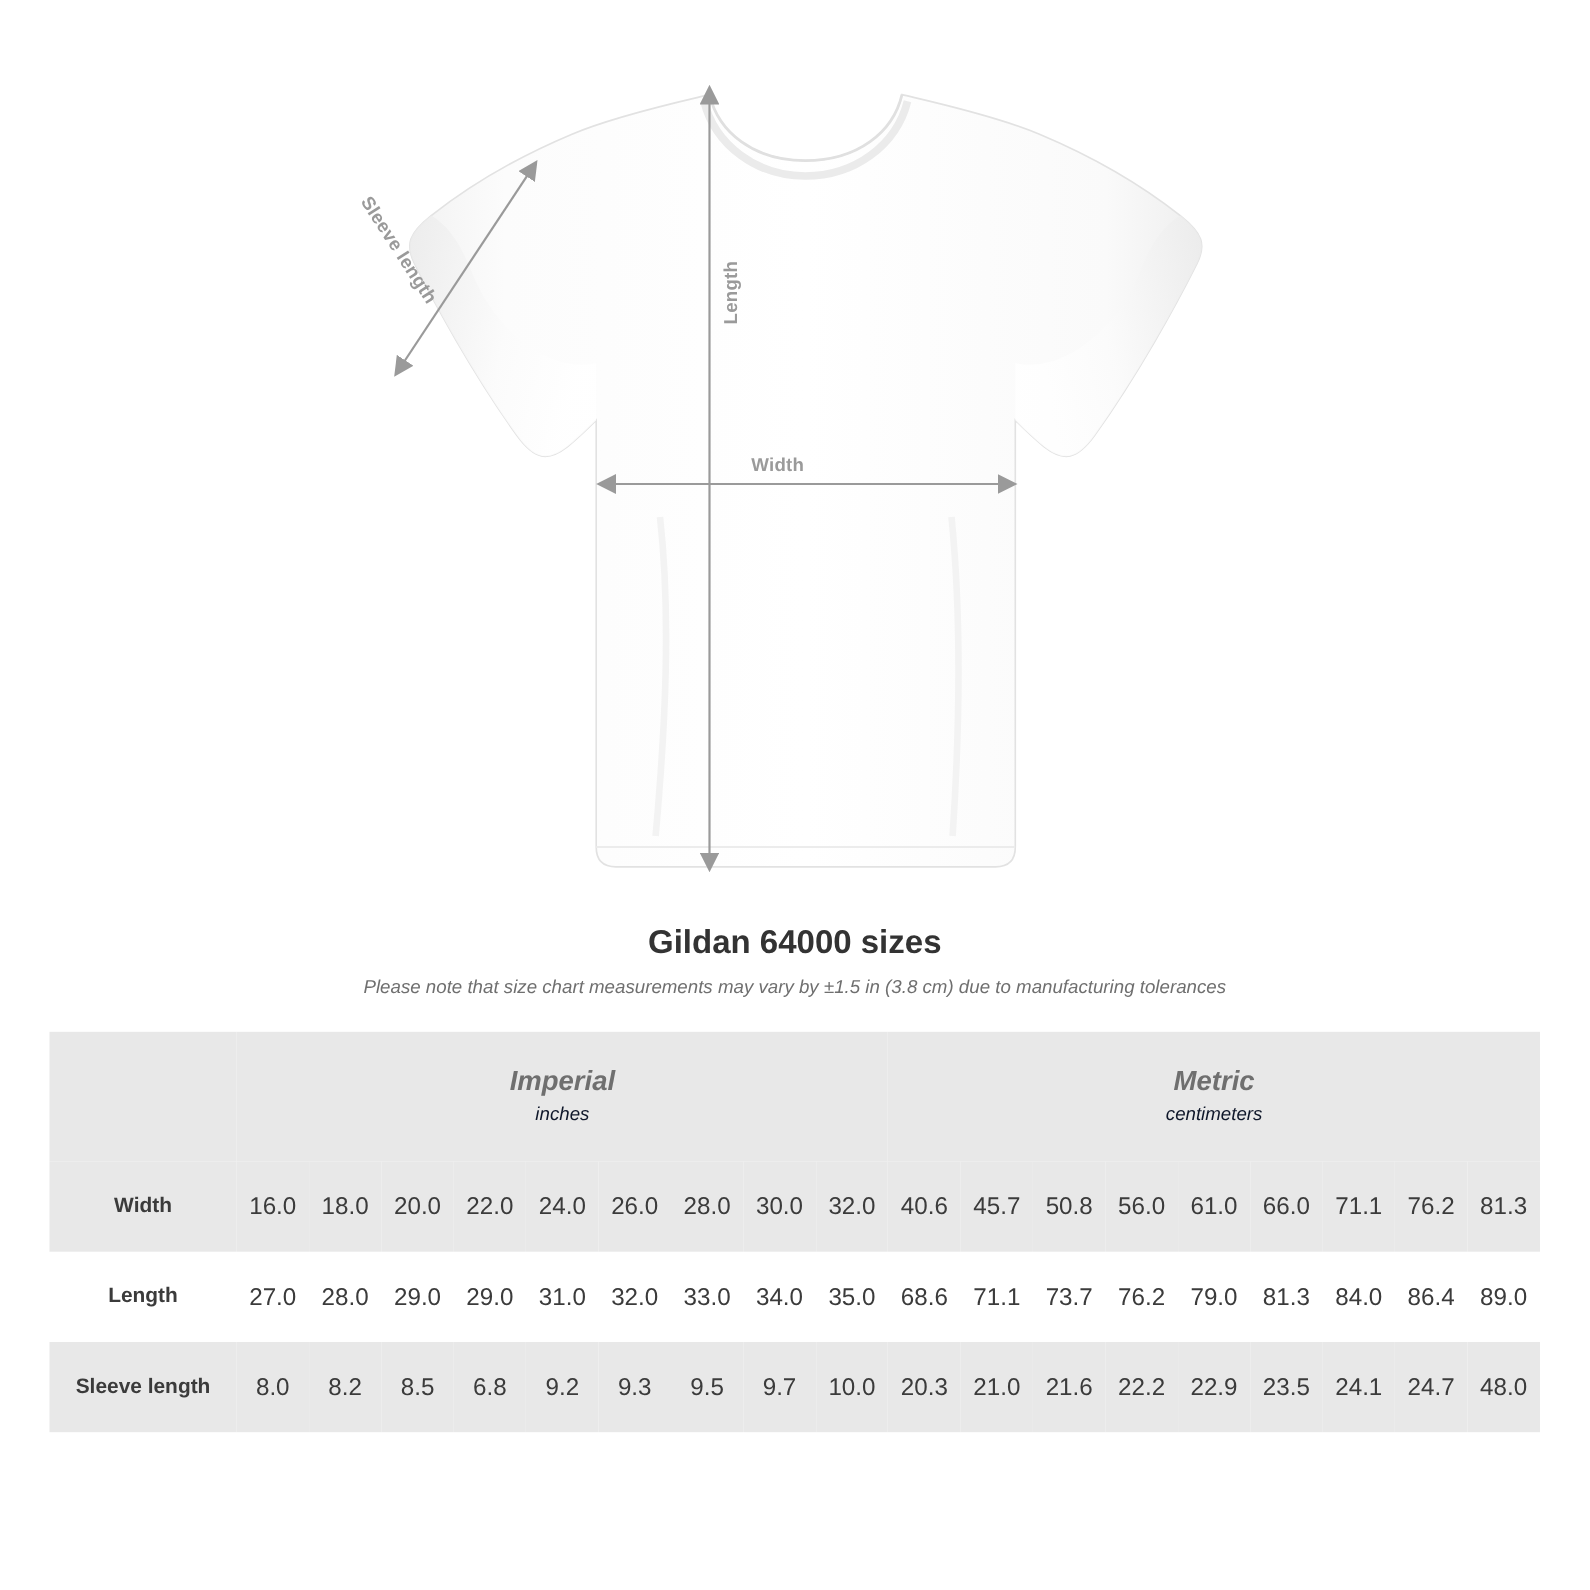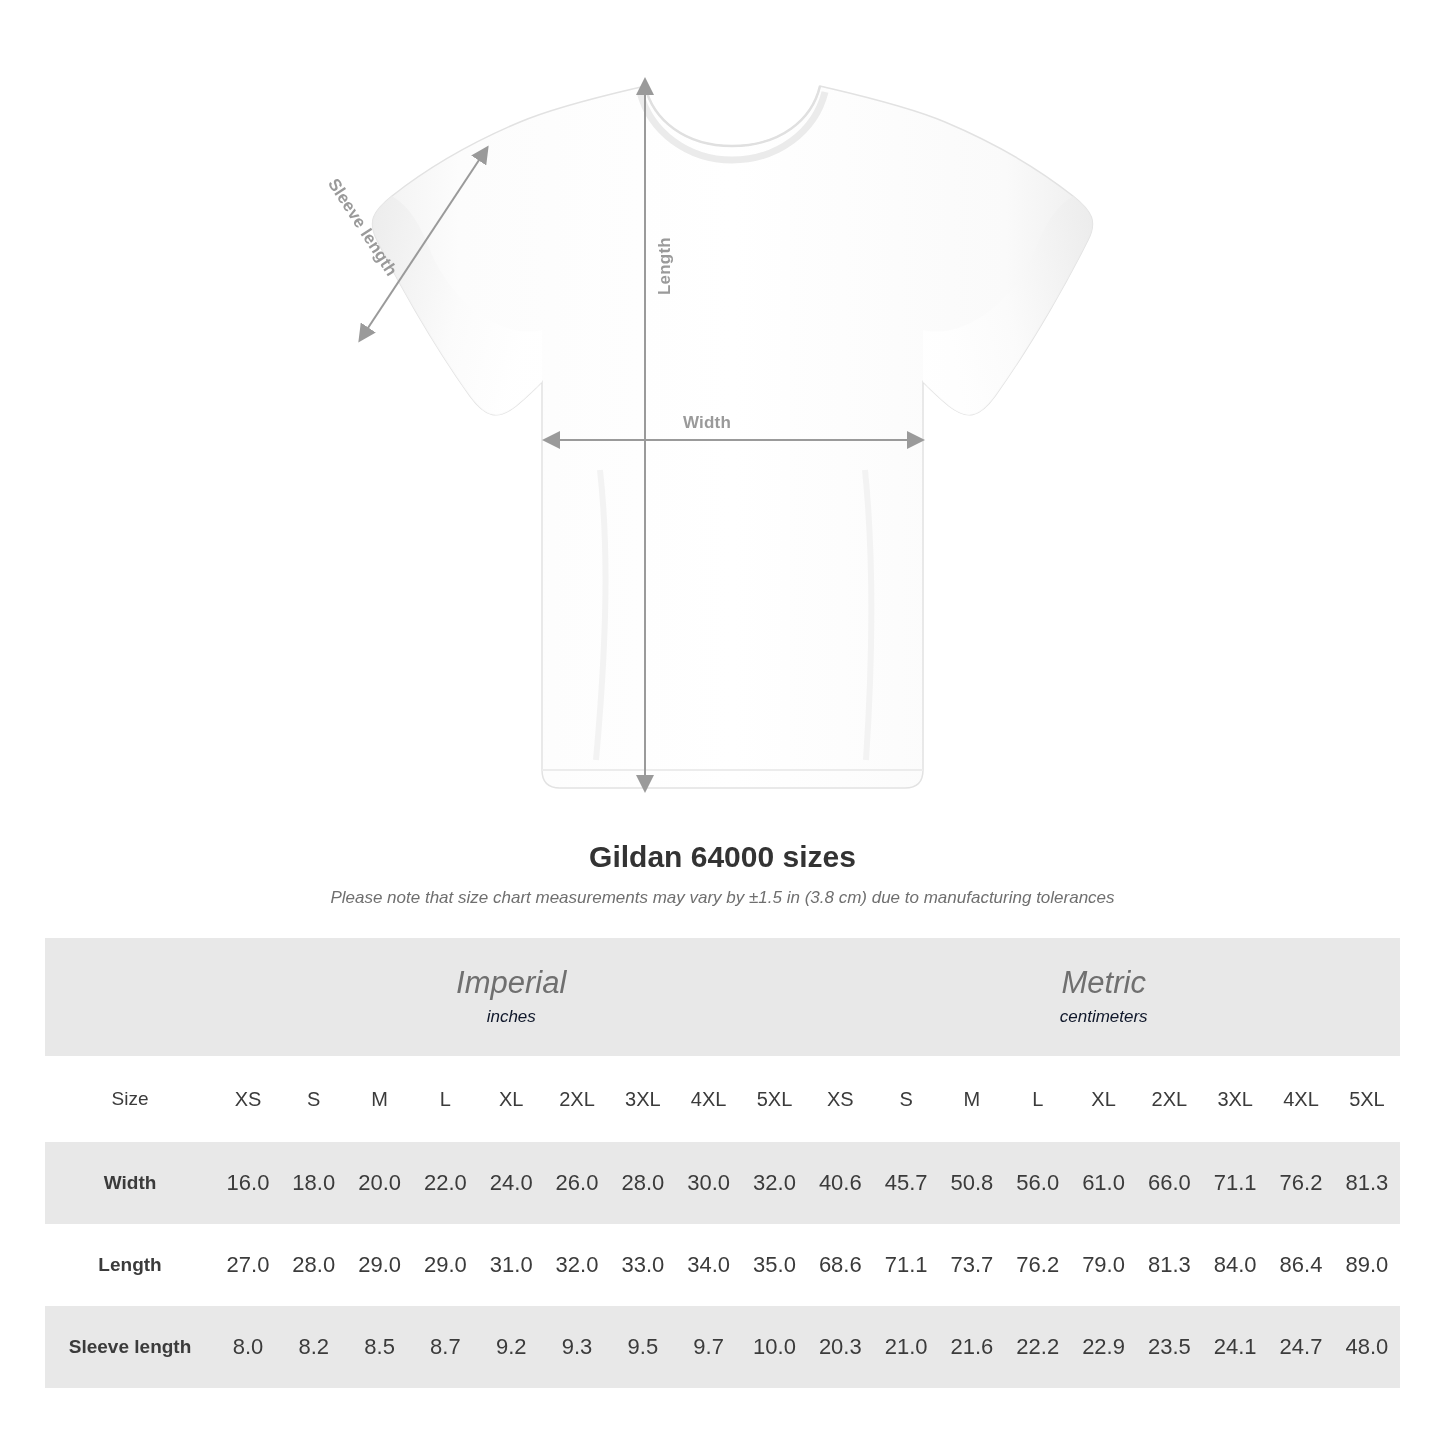--- a/index.html
+++ b/index.html
@@ -87,23 +87,23 @@
     text-align: center;
     vertical-align: middle;
     font-weight: normal;
   }
   .unit-row td {
     background: #e8e8e8;
     height: 118px;
     padding: 0;
   }
   .unit-name {
-    font-size: 31px;
+    font-size: 25px;
     font-style: italic;
-    font-weight: normal;
+    font-weight: bold;
     color: #6f6f6f;
     line-height: 1.25;
   }
   .unit-sub {
     font-size: 17px;
     font-style: italic;
     color: #0f172a;
     line-height: 1.6;
   }
   .head-row td {
@@ -251,41 +251,20 @@
           <td colspan="9">
             <div class="unit-name">Imperial</div>
             <div class="unit-sub">inches</div>
           </td>
           <td colspan="9">
             <div class="unit-name">Metric</div>
             <div class="unit-sub">centimeters</div>
           </td>
         </tr>
 
-        <tr class="head-row">
-          <td class="rowlabel">Size</td>
-          <td>XS</td>
-          <td>S</td>
-          <td>M</td>
-          <td>L</td>
-          <td>XL</td>
-          <td>2XL</td>
-          <td>3XL</td>
-          <td>4XL</td>
-          <td>5XL</td>
-          <td>XS</td>
-          <td>S</td>
-          <td>M</td>
-          <td>L</td>
-          <td>XL</td>
-          <td>2XL</td>
-          <td>3XL</td>
-          <td>4XL</td>
-          <td>5XL</td>
-        </tr>
 
         <tr class="data-row row-shaded">
           <td class="rowlabel">Width</td>
           <td>16.0</td>
           <td>18.0</td>
           <td>20.0</td>
           <td>22.0</td>
           <td>24.0</td>
           <td>26.0</td>
           <td>28.0</td>
@@ -322,21 +301,21 @@
           <td>84.0</td>
           <td>86.4</td>
           <td>89.0</td>
         </tr>
 
         <tr class="data-row row-shaded">
           <td class="rowlabel">Sleeve length</td>
           <td>8.0</td>
           <td>8.2</td>
           <td>8.5</td>
-          <td>8.7</td>
+          <td>6.8</td>
           <td>9.2</td>
           <td>9.3</td>
           <td>9.5</td>
           <td>9.7</td>
           <td>10.0</td>
           <td>20.3</td>
           <td>21.0</td>
           <td>21.6</td>
           <td>22.2</td>
           <td>22.9</td>

